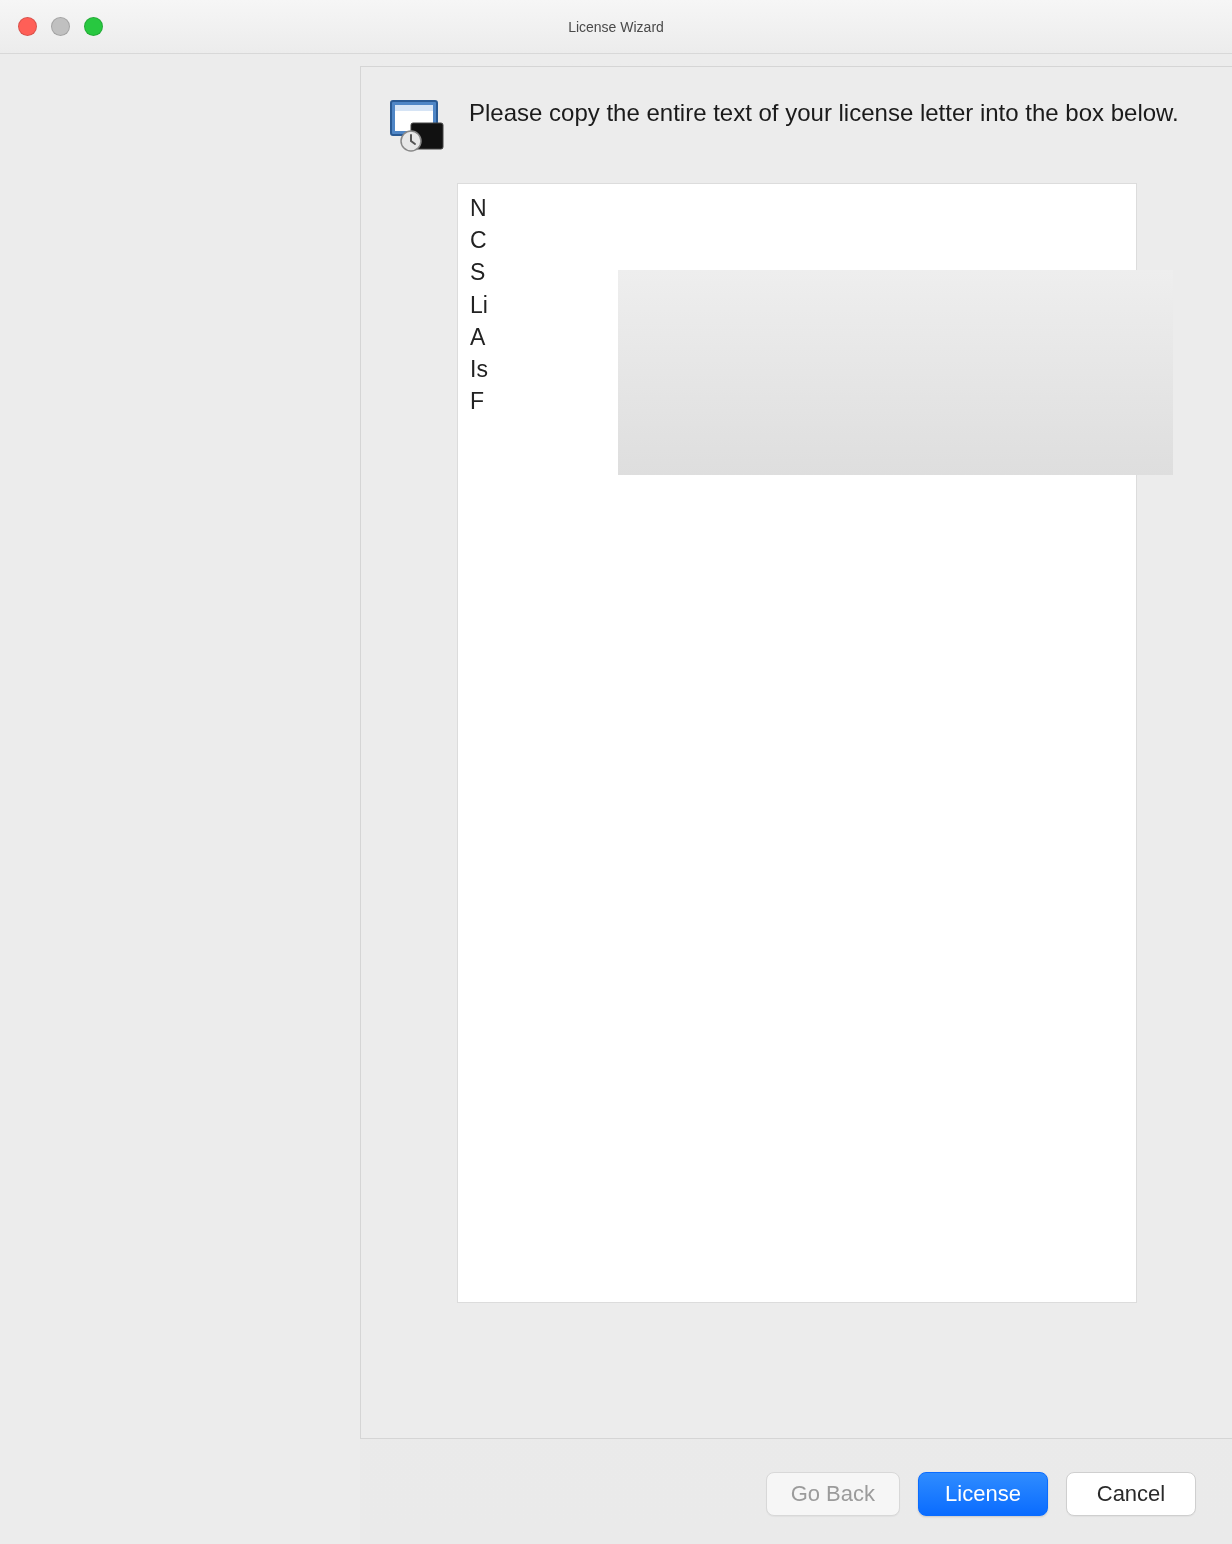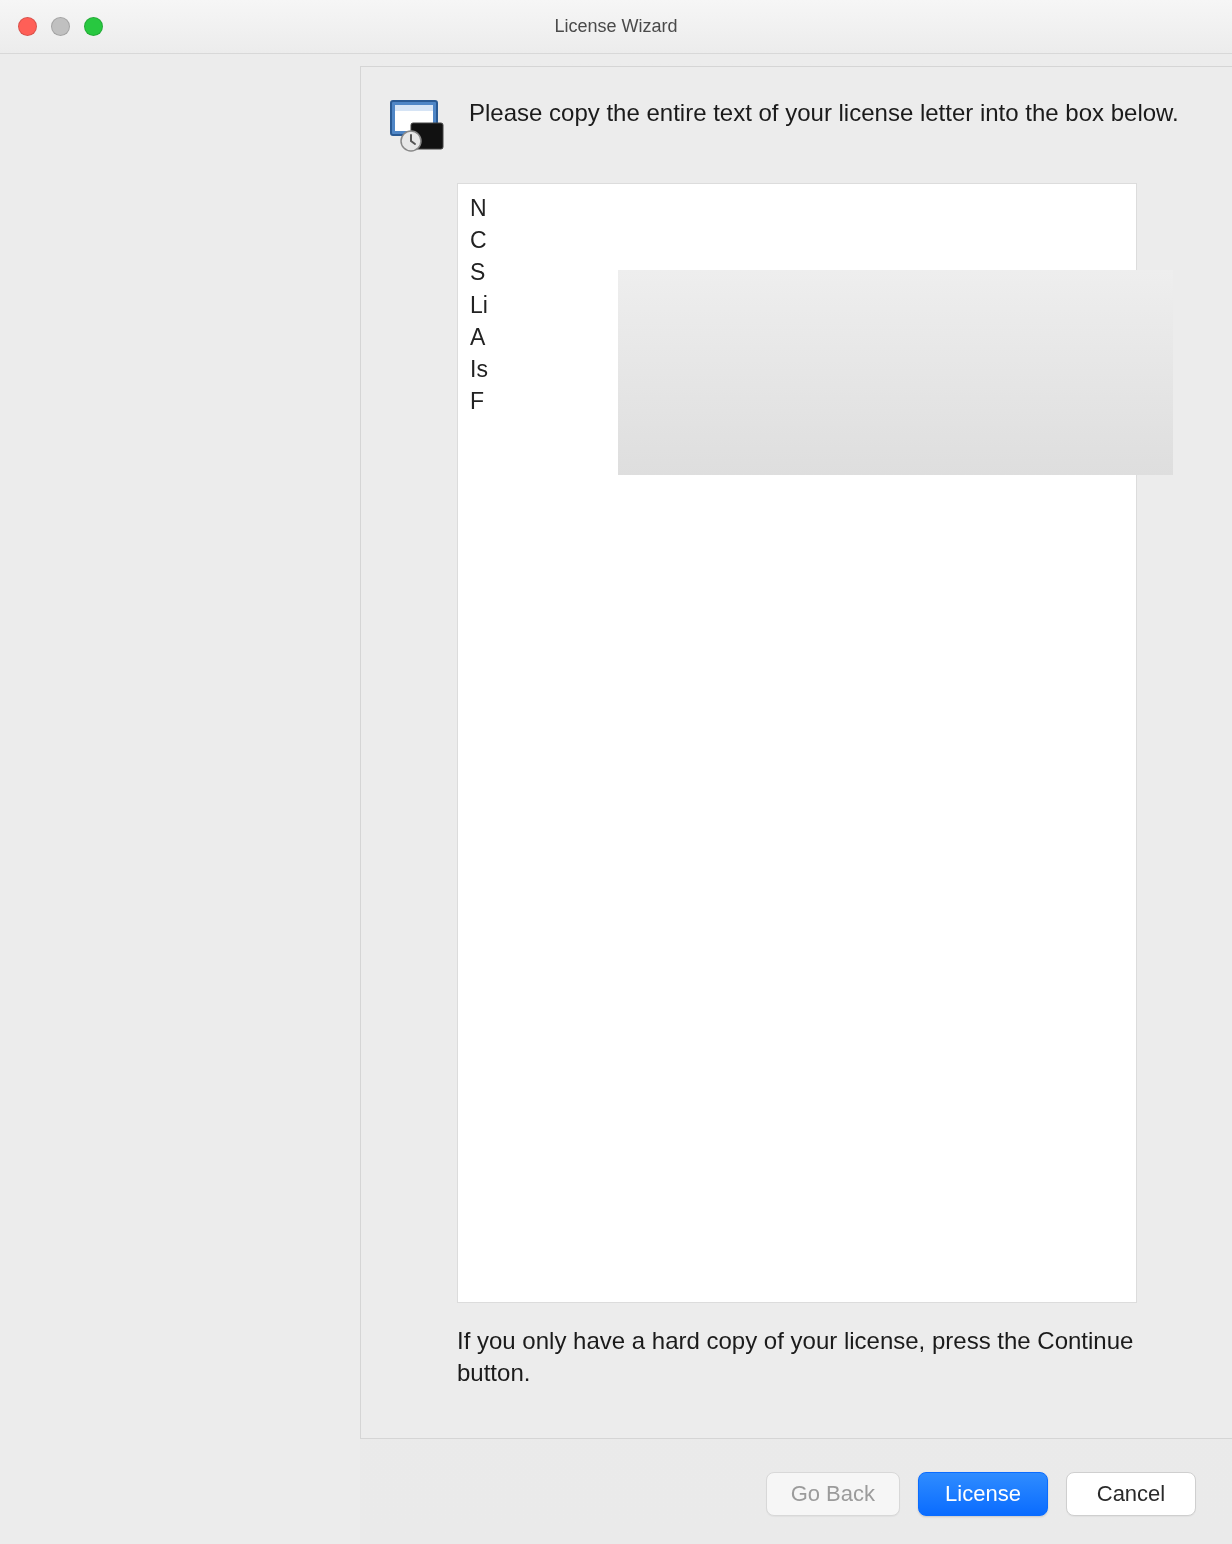--- a/index.html
+++ b/index.html
@@ -40,21 +40,21 @@
     width: 19px;
     height: 19px;
     border-radius: 50%;
     border: 1px solid rgba(0,0,0,0.15);
   }
   .tl-close { background: #ff5f57; }
   .tl-min   { background: #c0c0c0; }
   .tl-zoom  { background: #28c840; }
   .title {
     margin: 14px auto;
-    font-size: 18px;
+    font-size: 14px;
     color: #4a4a4a;
     font-weight: 400;
   }
 
   .sidebar-area {
     position: absolute;
     left: 0;
     top: 54px;
     width: 360px;
     bottom: 0;
@@ -203,21 +203,20 @@
     <div class="textarea-wrap">
       <textarea class="license-textarea" style="">N
 C
 S
 Li
 A
 Is
 F</textarea>
     </div>
 
-    <div class="footer-note">If you only have a hard copy of your license, press the Continue button.</div>
 
   </div>
 
   <div class="redact-overlay"></div>
 
   <div class="button-row">
     <div class="btn btn-disabled">Go Back</div>
     <div class="btn btn-primary">License</div>
     <div class="btn btn-default">Cancel</div>
   </div>

